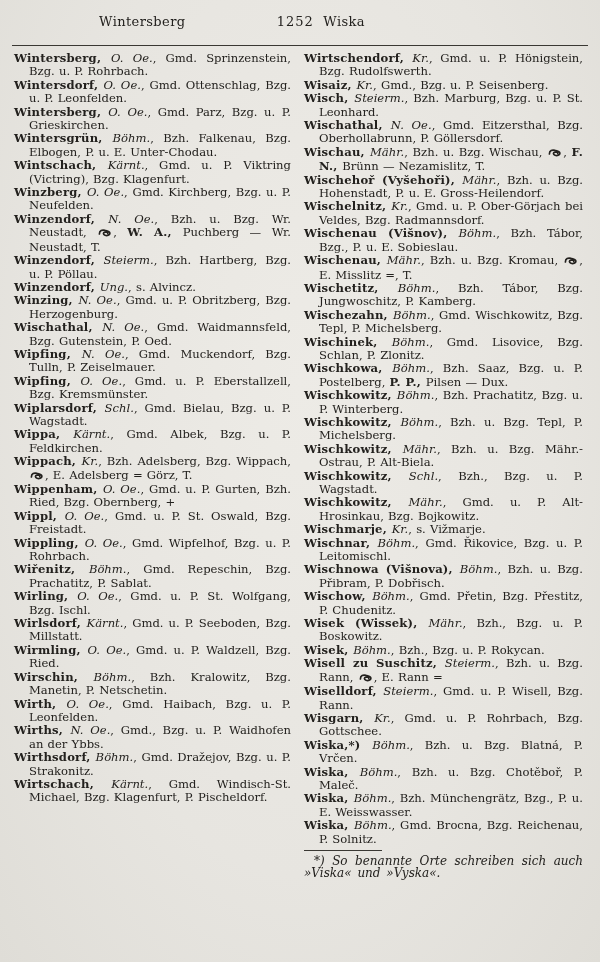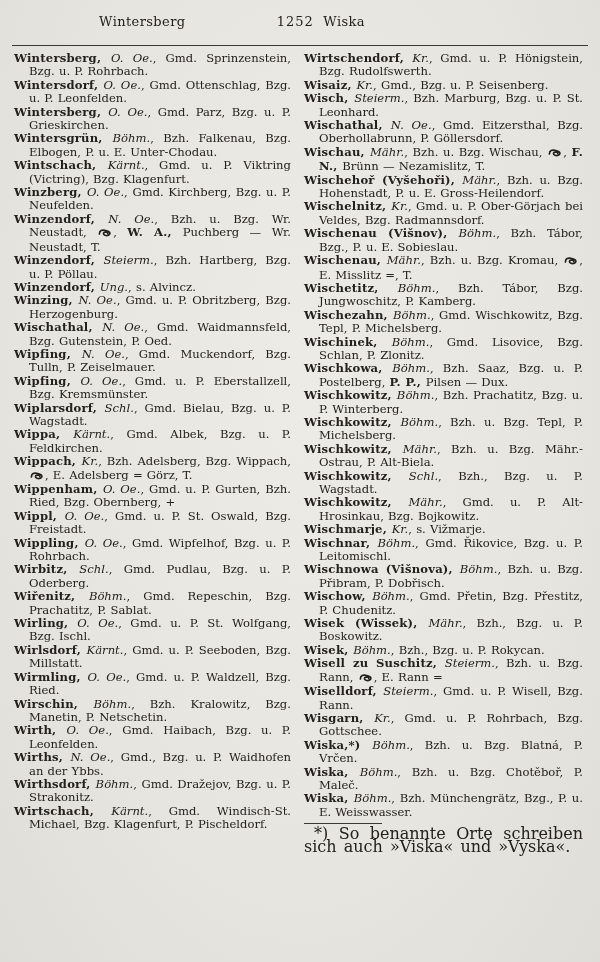--- a/index.html
+++ b/index.html
@@ -66,25 +66,26 @@
   .footnote-block {
     margin-top: 4px;
   }
   .footnote-rule {
     width: 78px;
     border-bottom: 1.2px solid #3a3833;
     margin: 2px 0 4px 0;
   }
   .footnote {
     margin: 0;
-    font-size: 16px;
+    font-size: 12px;
     line-height: 12.5px;
     text-align: justify;
     text-indent: 10px;
     word-spacing: 2px;
+    font-style: italic;
   }
 </style>
 </head>
 <body>
 
 <div class="page">
 
   <div class="page-header">
     <span class="running-head-left">Wintersberg</span>
     <span class="page-number">1252</span>
@@ -111,21 +112,20 @@
         <p class="entry"><span class="seg-b">Wipfing, </span><span class="seg-i">N. Oe.</span><span>, Gmd. Muckendorf, Bzg. Tulln, P. Zeiselmauer.</span></p>
         <p class="entry"><span class="seg-b">Wipfing, </span><span class="seg-i">O. Oe.</span><span>, Gmd. u. P. Eberstallzell, Bzg. Kremsmünster.</span></p>
         <p class="entry"><span class="seg-b">Wiplarsdorf, </span><span class="seg-i">Schl.</span><span>, Gmd. Bielau, Bzg. u. P. Wagstadt.</span></p>
         <p class="entry"><span class="seg-b">Wippa, </span><span class="seg-i">Kärnt.</span><span>, Gmd. Albek, Bzg. u. P. Feldkirchen.</span></p>
         <p class="entry"><span class="seg-b">Wippach, </span><span class="seg-i">Kr.</span><span>, Bzh. Adelsberg, Bzg. Wippach, </span><span class="seg-sym"><svg width="14" height="9" viewBox="0 0 20 12" aria-hidden="true">
               <path d="M2 8 C2 3 6 2 10 3 C15 4 17 5 17 7 C17 10 13 11 10 10 C7 9 7 6 10 5.5 C12.4 5.1 14 6 14 7.6" fill="none" stroke="currentColor" stroke-width="2.4" stroke-linecap="round"></path>
             </svg></span><span>, E. Adelsberg = Görz, T.</span></p>
         <p class="entry"><span class="seg-b">Wippenham, </span><span class="seg-i">O. Oe.</span><span>, Gmd. u. P. Gurten, Bzh. Ried, Bzg. Obernberg, +</span></p>
         <p class="entry"><span class="seg-b">Wippl, </span><span class="seg-i">O. Oe.</span><span>, Gmd. u. P. St. Oswald, Bzg. Freistadt.</span></p>
         <p class="entry"><span class="seg-b">Wippling, </span><span class="seg-i">O. Oe.</span><span>, Gmd. Wipfelhof, Bzg. u. P. Rohrbach.</span></p>
-        <p class="entry"><span class="seg-b">Wirbitz, </span><span class="seg-i">Schl.</span><span>, Gmd. Pudlau, Bzg. u. P. Oderberg.</span></p>
         <p class="entry"><span class="seg-b">Wiřenitz, </span><span class="seg-i">Böhm.</span><span>, Gmd. Repeschin, Bzg. Prachatitz, P. Sablat.</span></p>
         <p class="entry"><span class="seg-b">Wirling, </span><span class="seg-i">O. Oe.</span><span>, Gmd. u. P. St. Wolfgang, Bzg. Ischl.</span></p>
         <p class="entry"><span class="seg-b">Wirlsdorf, </span><span class="seg-i">Kärnt.</span><span>, Gmd. u. P. Seeboden, Bzg. Millstatt.</span></p>
         <p class="entry"><span class="seg-b">Wirmling, </span><span class="seg-i">O. Oe.</span><span>, Gmd. u. P. Waldzell, Bzg. Ried.</span></p>
         <p class="entry"><span class="seg-b">Wirschin, </span><span class="seg-i">Böhm.</span><span>, Bzh. Kralowitz, Bzg. Manetin, P. Netschetin.</span></p>
         <p class="entry"><span class="seg-b">Wirth, </span><span class="seg-i">O. Oe.</span><span>, Gmd. Haibach, Bzg. u. P. Leonfelden.</span></p>
         <p class="entry"><span class="seg-b">Wirths, </span><span class="seg-i">N. Oe.</span><span>, Gmd., Bzg. u. P. Waidhofen an der Ybbs.</span></p>
         <p class="entry"><span class="seg-b">Wirthsdorf, </span><span class="seg-i">Böhm.</span><span>, Gmd. Dražejov, Bzg. u. P. Strakonitz.</span></p>
         <p class="entry"><span class="seg-b">Wirtschach, </span><span class="seg-i">Kärnt.</span><span>, Gmd. Windisch-St. Michael, Bzg. Klagenfurt, P. Pischeldorf.</span></p>
       </div>
@@ -160,20 +160,21 @@
         <p class="entry"><span class="seg-b">Wisek (Wissek), </span><span class="seg-i">Mähr.</span><span>, Bzh., Bzg. u. P. Boskowitz.</span></p>
         <p class="entry"><span class="seg-b">Wisek, </span><span class="seg-i">Böhm.</span><span>, Bzh., Bzg. u. P. Rokycan.</span></p>
         <p class="entry"><span class="seg-b">Wisell zu Suschitz, </span><span class="seg-i">Steierm.</span><span>, Bzh. u. Bzg. Rann, </span><span class="seg-sym"><svg width="14" height="9" viewBox="0 0 20 12" aria-hidden="true">
               <path d="M2 8 C2 3 6 2 10 3 C15 4 17 5 17 7 C17 10 13 11 10 10 C7 9 7 6 10 5.5 C12.4 5.1 14 6 14 7.6" fill="none" stroke="currentColor" stroke-width="2.4" stroke-linecap="round"></path>
             </svg></span><span>, E. Rann =</span></p>
         <p class="entry"><span class="seg-b">Wiselldorf, </span><span class="seg-i">Steierm.</span><span>, Gmd. u. P. Wisell, Bzg. Rann.</span></p>
         <p class="entry"><span class="seg-b">Wisgarn, </span><span class="seg-i">Kr.</span><span>, Gmd. u. P. Rohrbach, Bzg. Gottschee.</span></p>
         <p class="entry"><span class="seg-b">Wiska,*) </span><span class="seg-i">Böhm.</span><span>, Bzh. u. Bzg. Blatná, P. Vrčen.</span></p>
         <p class="entry"><span class="seg-b">Wiska, </span><span class="seg-i">Böhm.</span><span>, Bzh. u. Bzg. Chotěboř, P. Maleč.</span></p>
         <p class="entry"><span class="seg-b">Wiska, </span><span class="seg-i">Böhm.</span><span>, Bzh. Münchengrätz, Bzg., P. u. E. Weisswasser.</span></p>
+        <p class="entry"><span class="seg-b">Wiska, </span><span class="seg-i">Böhm.</span><span>, Gmd. Brocna, Bzg. Reichenau, P. Solnitz.</span></p>
         <div class="footnote-block">
           <div class="footnote-rule"></div>
           <p class="footnote">*) So benannte Orte schreiben sich auch »Viska« und »Vyska«.</p>
         </div>
       </div>
   </div>
 
 </div>
 
 </body></html>

